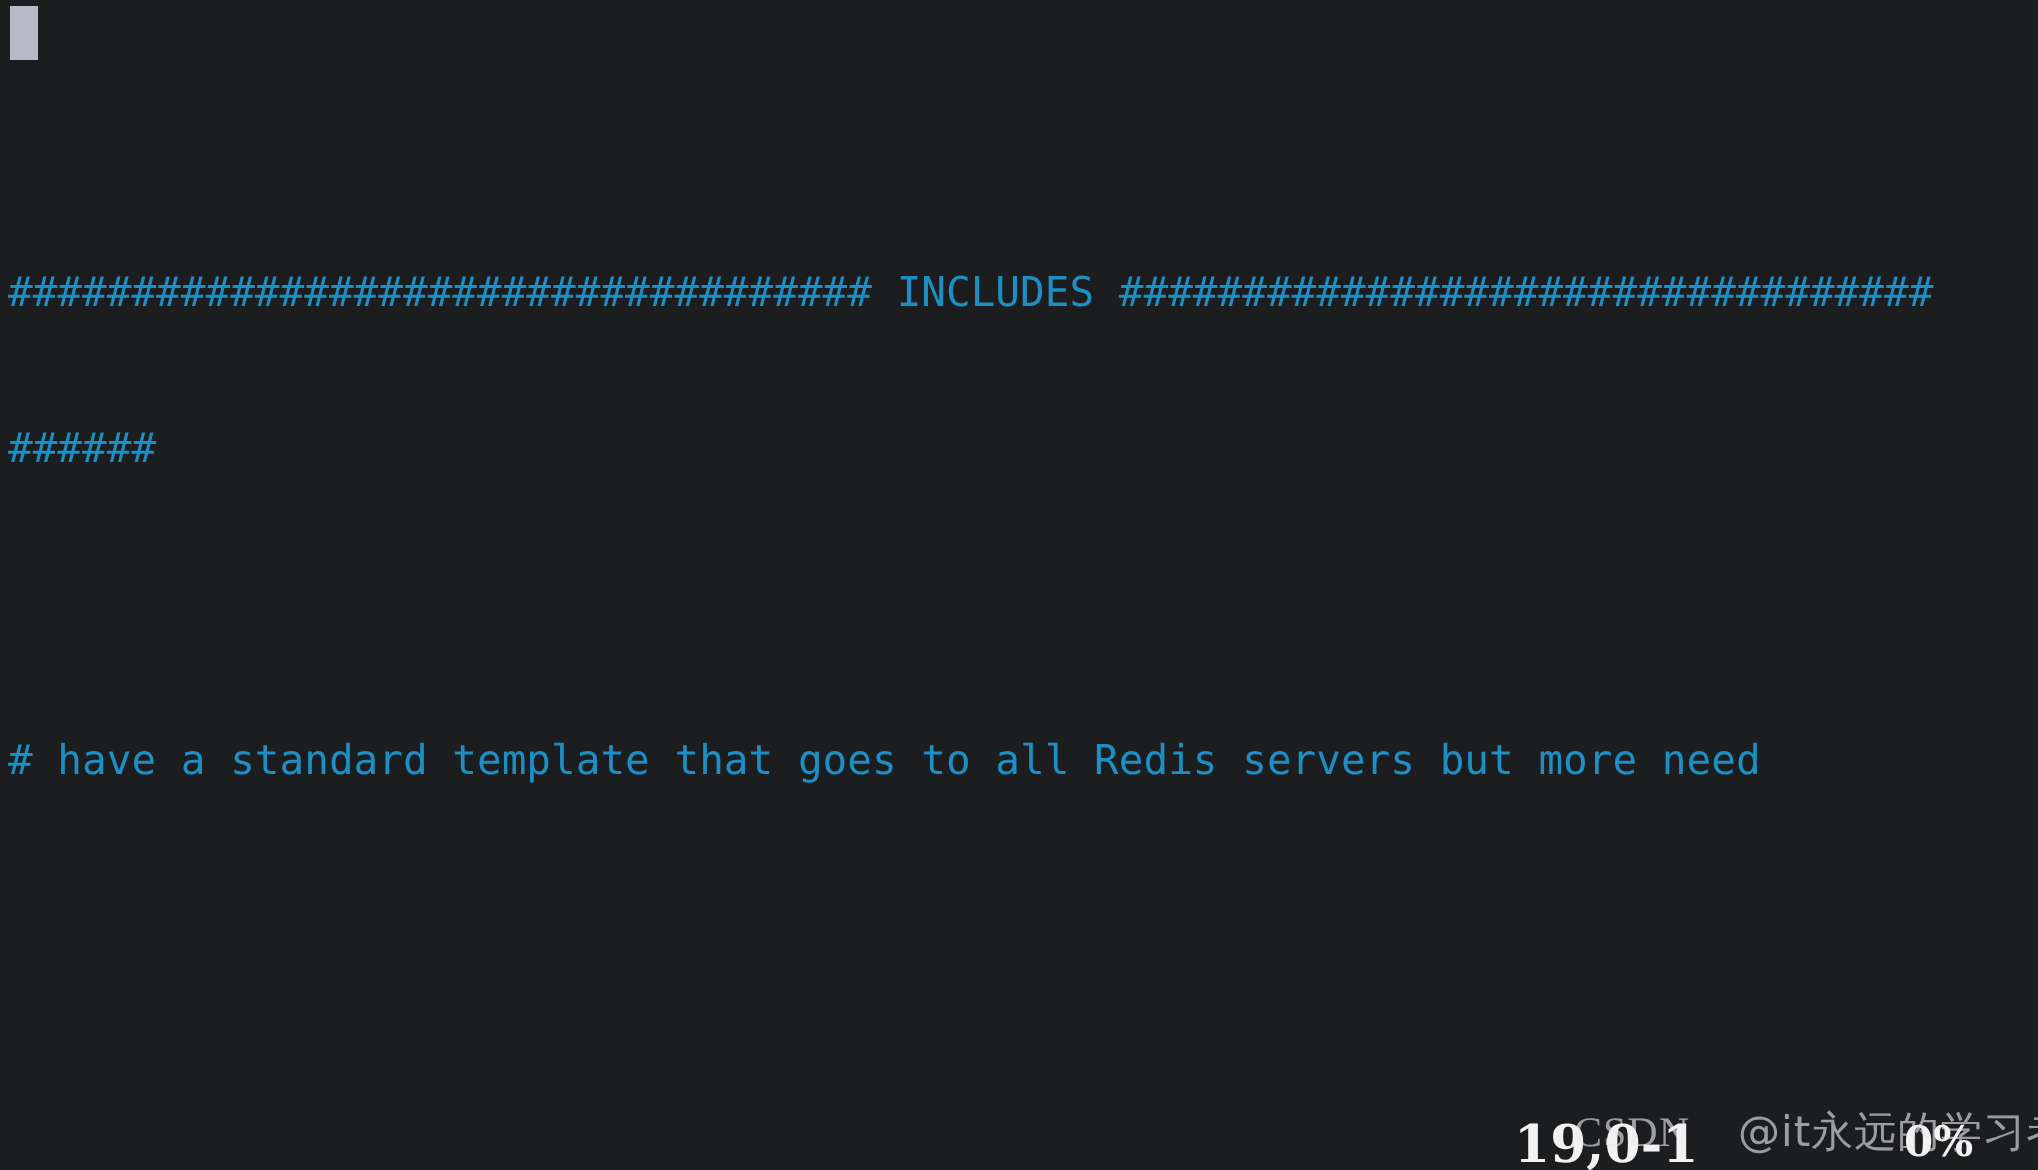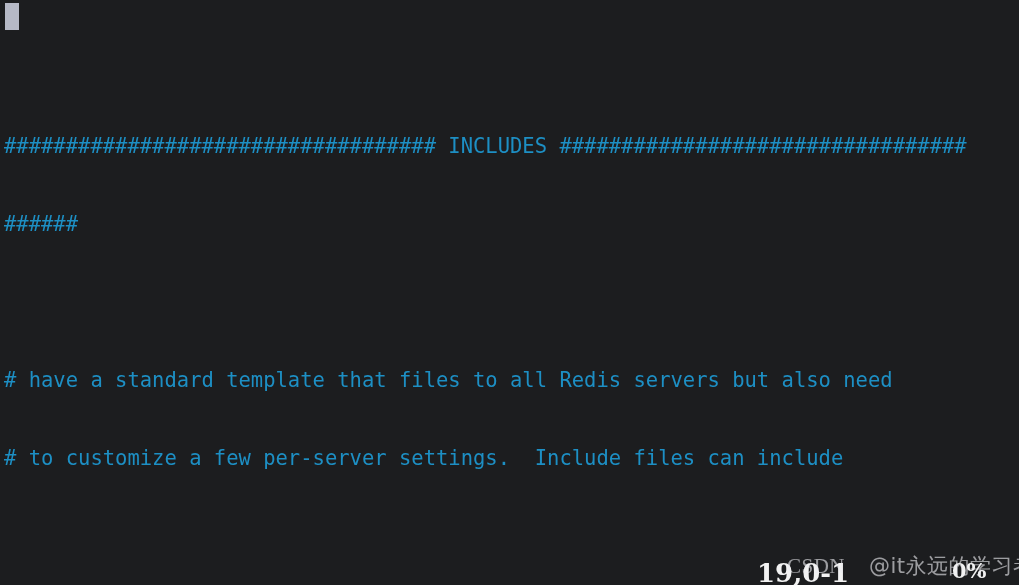--- a/index.html
+++ b/index.html
@@ -106,22 +106,21 @@
 </head>
 <body>
 
 <div id="terminal">
 
   <div id="buffer">
     <span class="vline"></span>
     <span class="vline">################################### INCLUDES #################################</span>
     <span class="vline">######</span>
     <span class="vline"></span>
-    <span class="vline"># have a standard template that files to all Redis servers but also need</span>
-    <span class="vline"># to customize a few per-server settings.  Include files can include</span>
+    <span class="vline"># have a standard template that goes to all Redis servers but more need</span>
     
     
     
     
     
     
     
     
     
     

